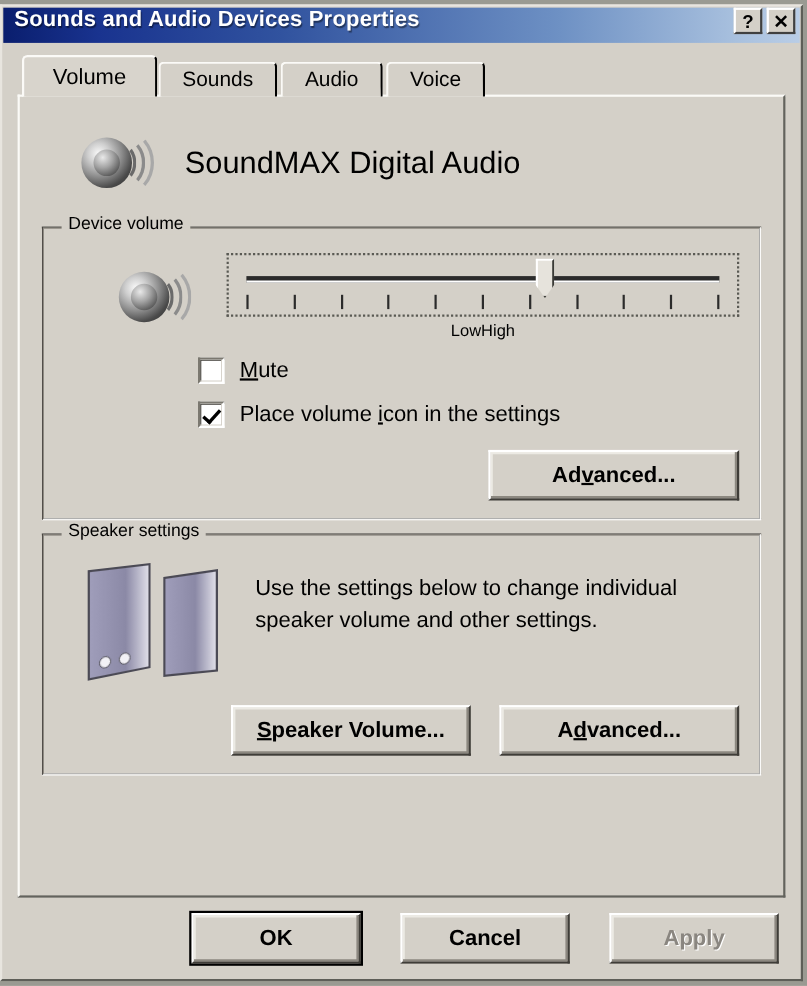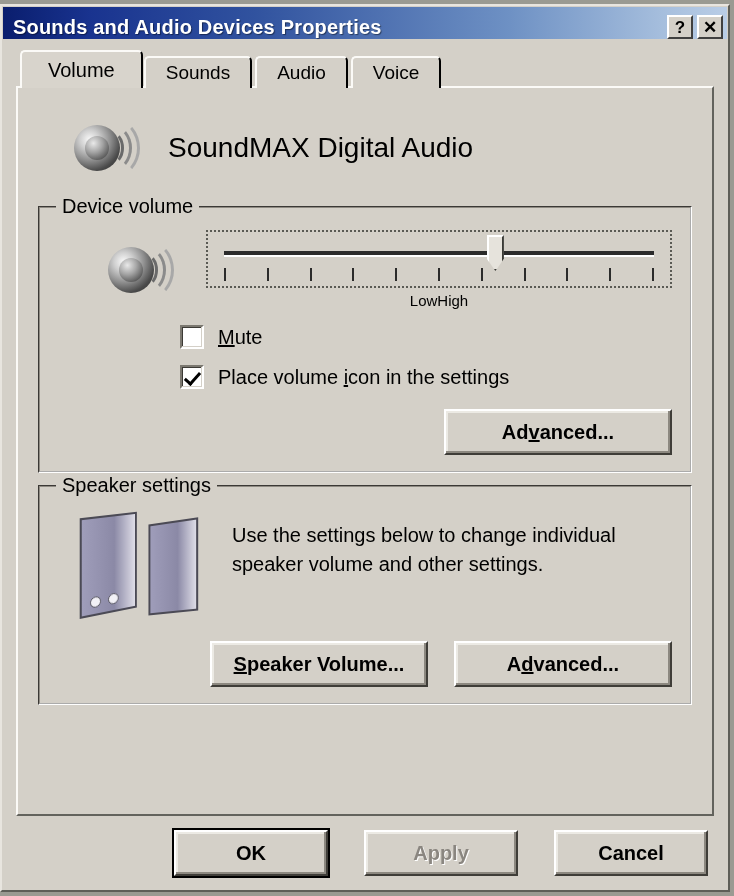--- a/index.html
+++ b/index.html
@@ -27,21 +27,21 @@
     display: flex;
     flex-direction: column;
   }
 
   
   #titlebar {
     height: 32px;
     margin: 1px;
     background: linear-gradient(to right, #0a1e6e 0%, #19338f 12%, #31539f 35%, #6e91c4 70%, #a8c0de 92%, #b9cde6 100%);
     display: flex;
-    align-items: flex-end;
+    align-items: flex-start;
     padding-left: 10px;
     padding-right: 4px;
     flex: 0 0 auto;
   }
   #title-text {
     color: #ffffff;
     font-size: 20px;
     font-weight: bold;
     letter-spacing: 0.2px;
     text-shadow: 1px 1px 1px rgba(0,0,0,.45);
@@ -163,21 +163,21 @@
     margin: 12px 4px 0 4px;
     border: 2px groove #ffffff;
     border-color: #8f8b83 #ffffff #ffffff #8f8b83;
     padding: 22px 18px 16px 18px;
   }
   .group-title {
     position: absolute;
     top: -13px; left: 16px;
     background: #d4d0c8;
     padding: 0 6px;
-    font-size: 20px;
+    font-size: 16px;
     color: #000;
   }
 
   
   #slider-row {
     display: flex;
     align-items: center;
     padding-left: 48px;
   }
   #slider-block { margin-left: 42px; flex: 1 1 auto; }
@@ -475,17 +475,17 @@
             <span class="acc">d</span>
             <span>vanced...</span>
           </div>
       </div>
     </div>
 
   </div>
 
   <div id="dlg-buttons">
     <div class="btn default">OK</div>
+    <div class="btn">Cancel</div>
     <div class="btn disabled">Apply</div>
-    <div class="btn">Cancel</div>
   </div>
 
 </div>
 
 </body></html>

